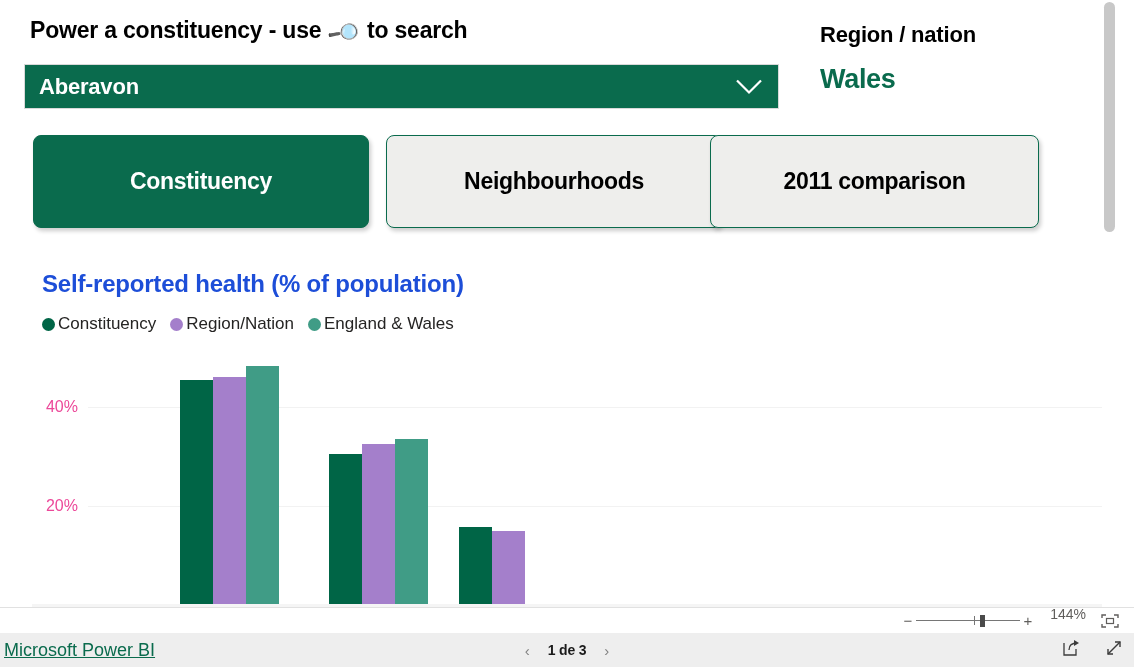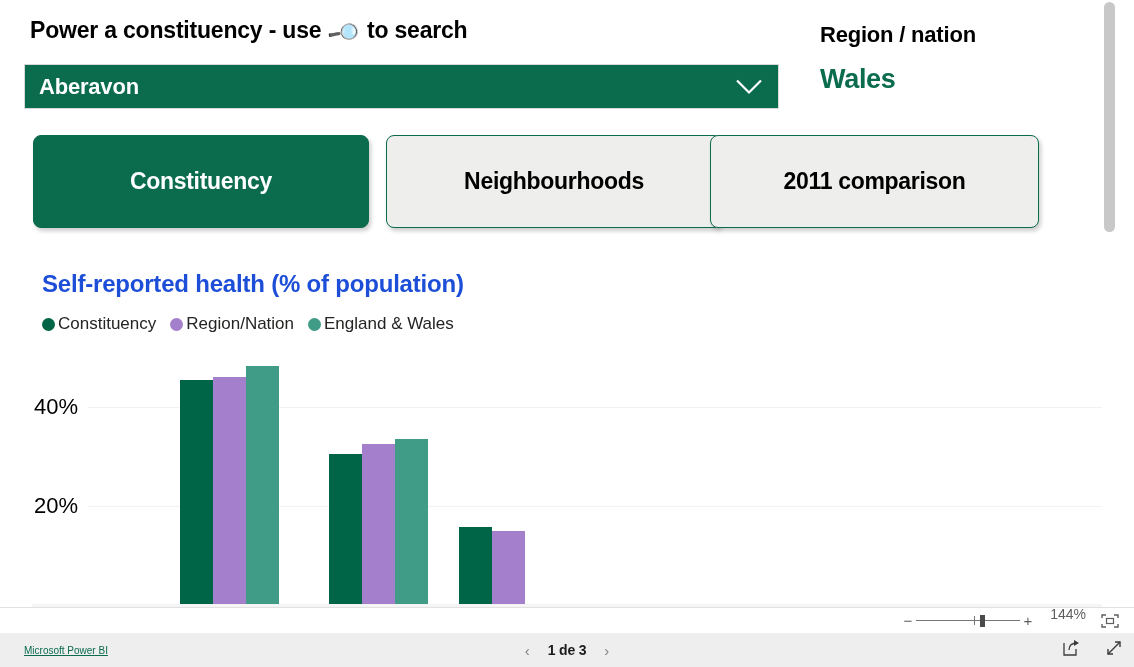--- a/index.html
+++ b/index.html
@@ -102,21 +102,21 @@
   .legend-dot { width: 13px; height: 13px; border-radius: 50%; display:block; }
   .legend-text { font-size: 17px; color: #252423; }
 
   .plot {
     position: absolute; left: 32px; top: 348px;
     width: 1080px; height: 262px;
   }
   .y-label {
     position: absolute; right: 100%; margin-right: 8px;
     transform: translateY(-50%);
-    font-size: 22px; color: #000000; white-space: nowrap;
+    font-size: 16px; color: #ec4899; white-space: nowrap;
   }
   .gridline {
     position: absolute; left: 56px; right: 0; height: 1px;
     background: #f2f2f2;
   }
   .axis-baseline {
     position: absolute; left: 0; right: 0; bottom: 0;
     height: 6px; background: #f5f5f5;
   }
   .bars-area {
@@ -161,22 +161,22 @@
   }
 
   
   .footer {
     position: absolute; left: 0; top: 633px;
     width: 1134px; height: 34px;
     background: #eeeeee;
     display: flex; align-items: center;
   }
   .footer-brand {
-    position: absolute; left: 24px;
-    font-size: 10px; color: #0a6b4d;
+    position: absolute; left: 4px;
+    font-size: 18px; color: #0a6b4d;
     text-decoration: underline; cursor: pointer;
   }
   .footer-pager {
     position: absolute; left: 50%; transform: translateX(-50%);
     display: flex; align-items: center; gap: 18px;
   }
   .pager-arrow { color: #808080; font-size: 15px; cursor: pointer; user-select: none; }
   .pager-text { font-size: 14px; color: #1b1b1b; font-weight: bold; letter-spacing: -0.2px; }
   .footer-actions {
     position: absolute; right: 10px;

